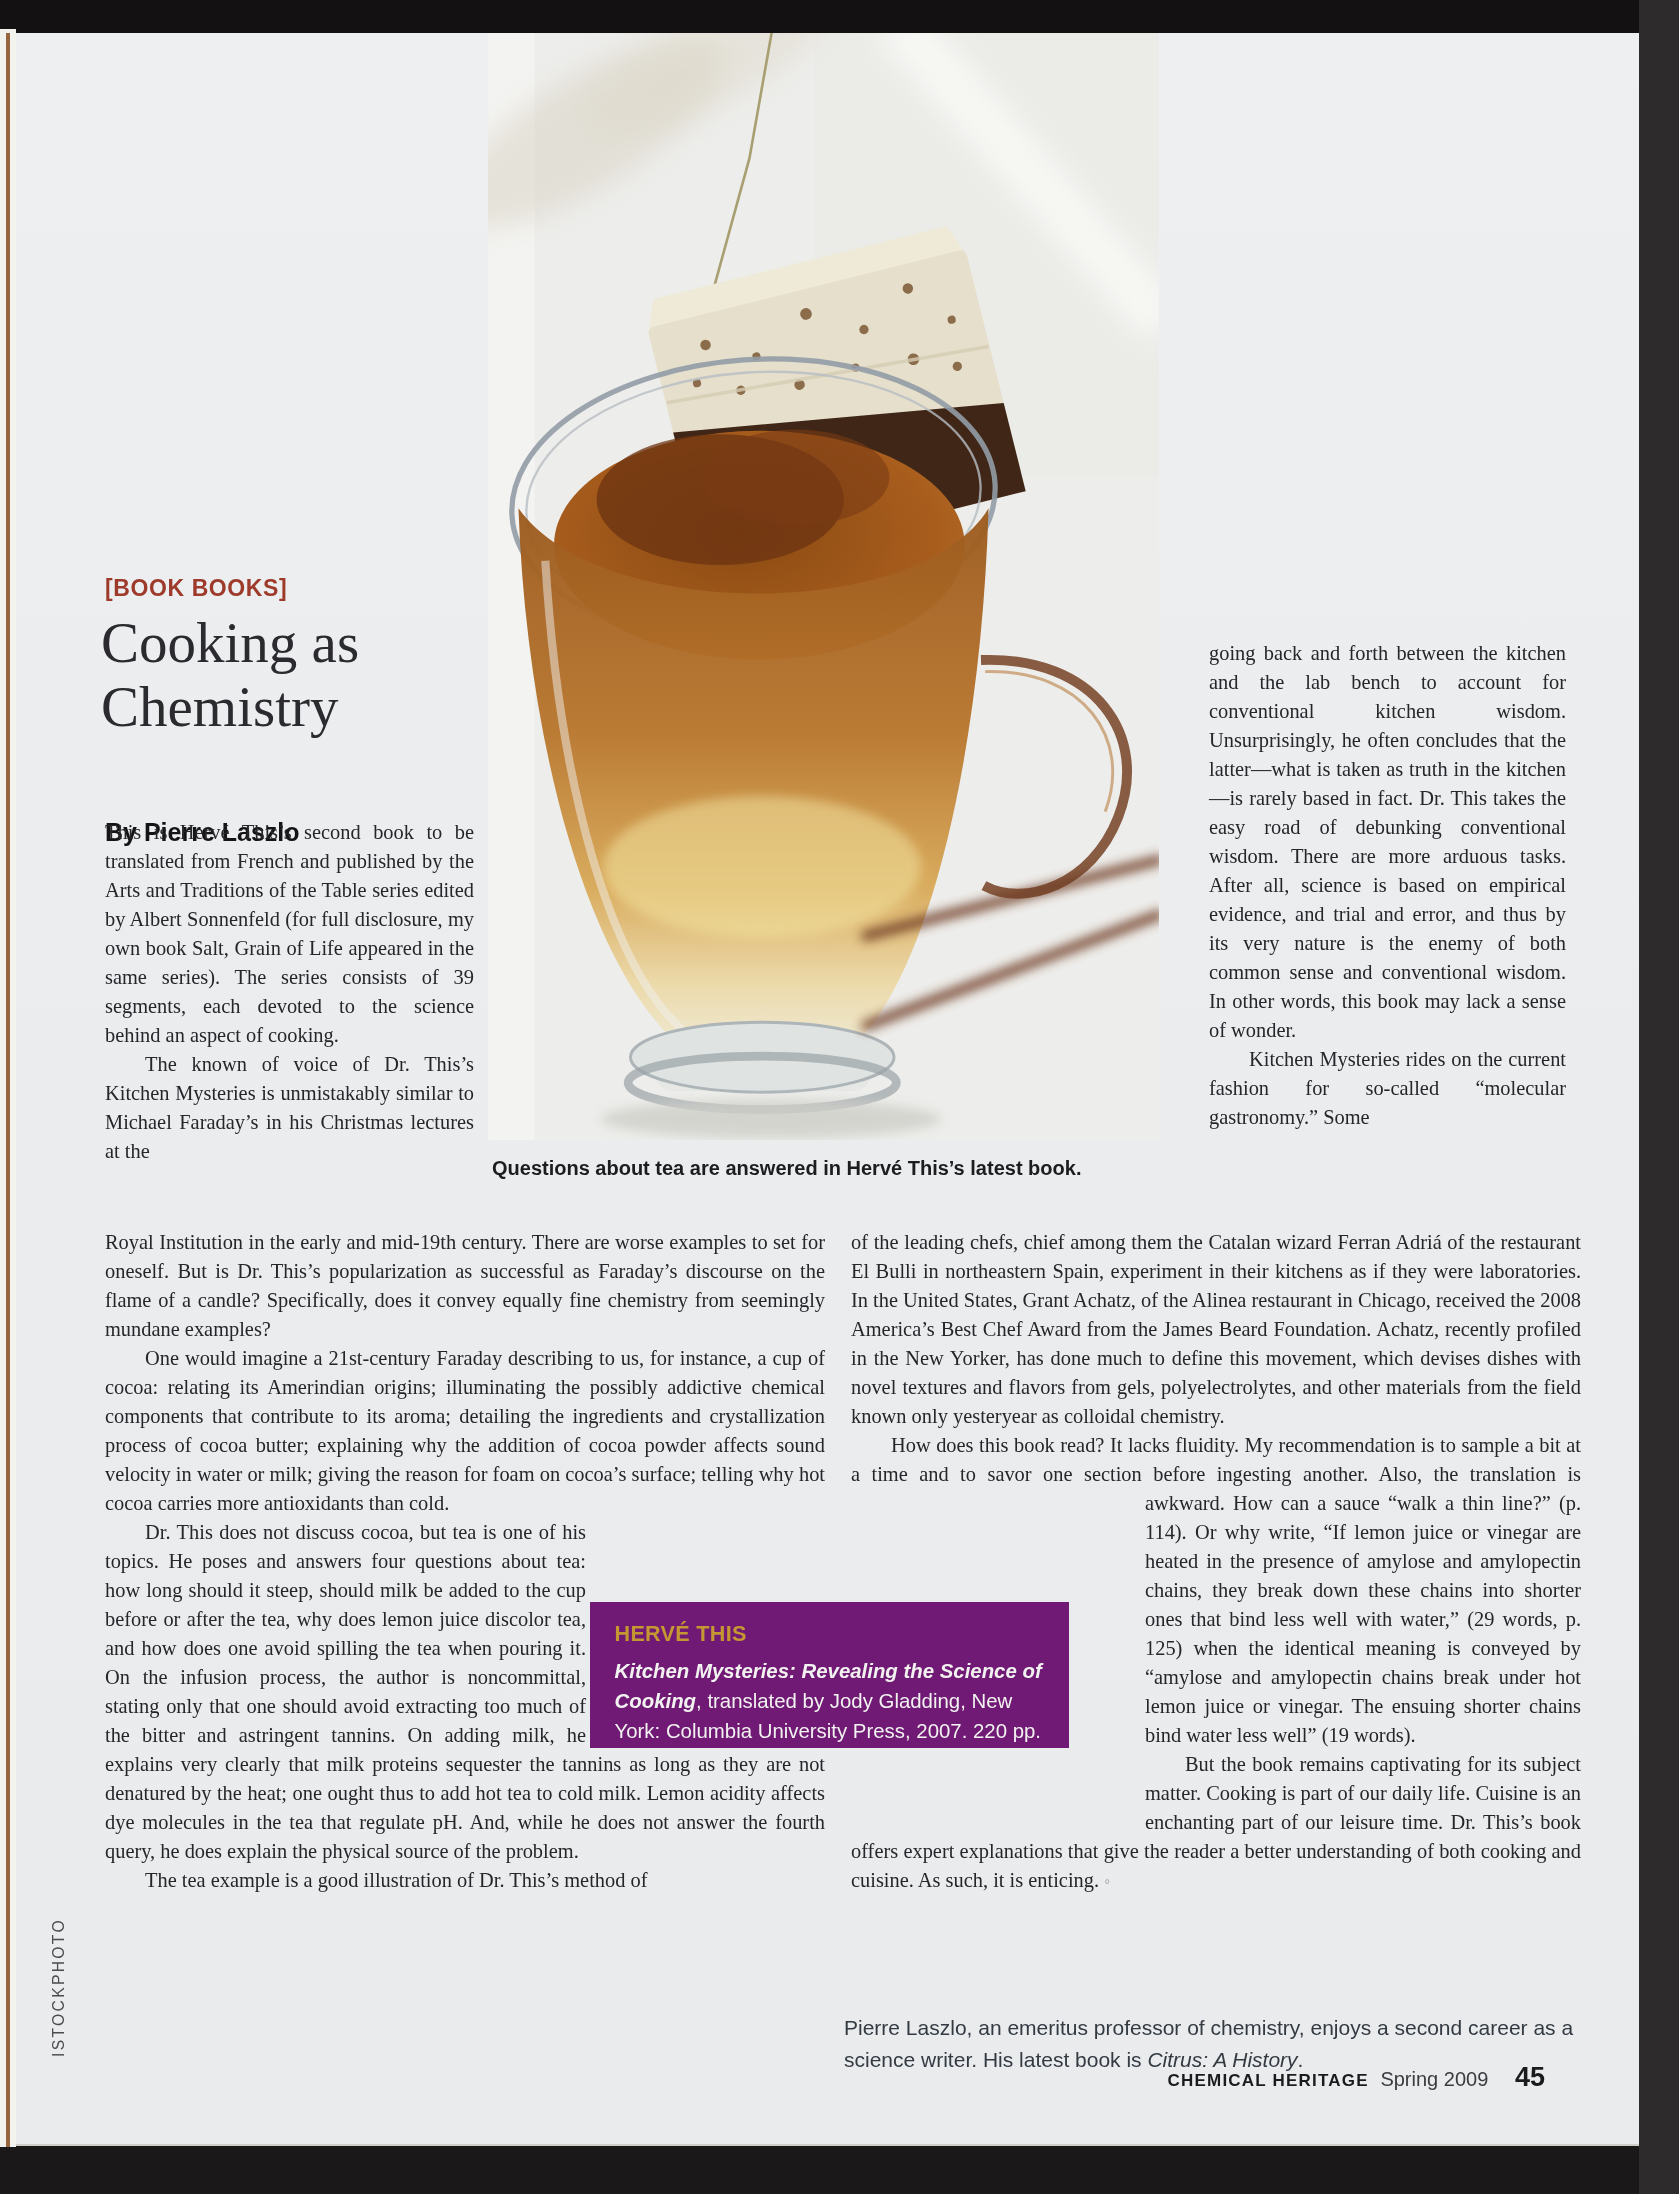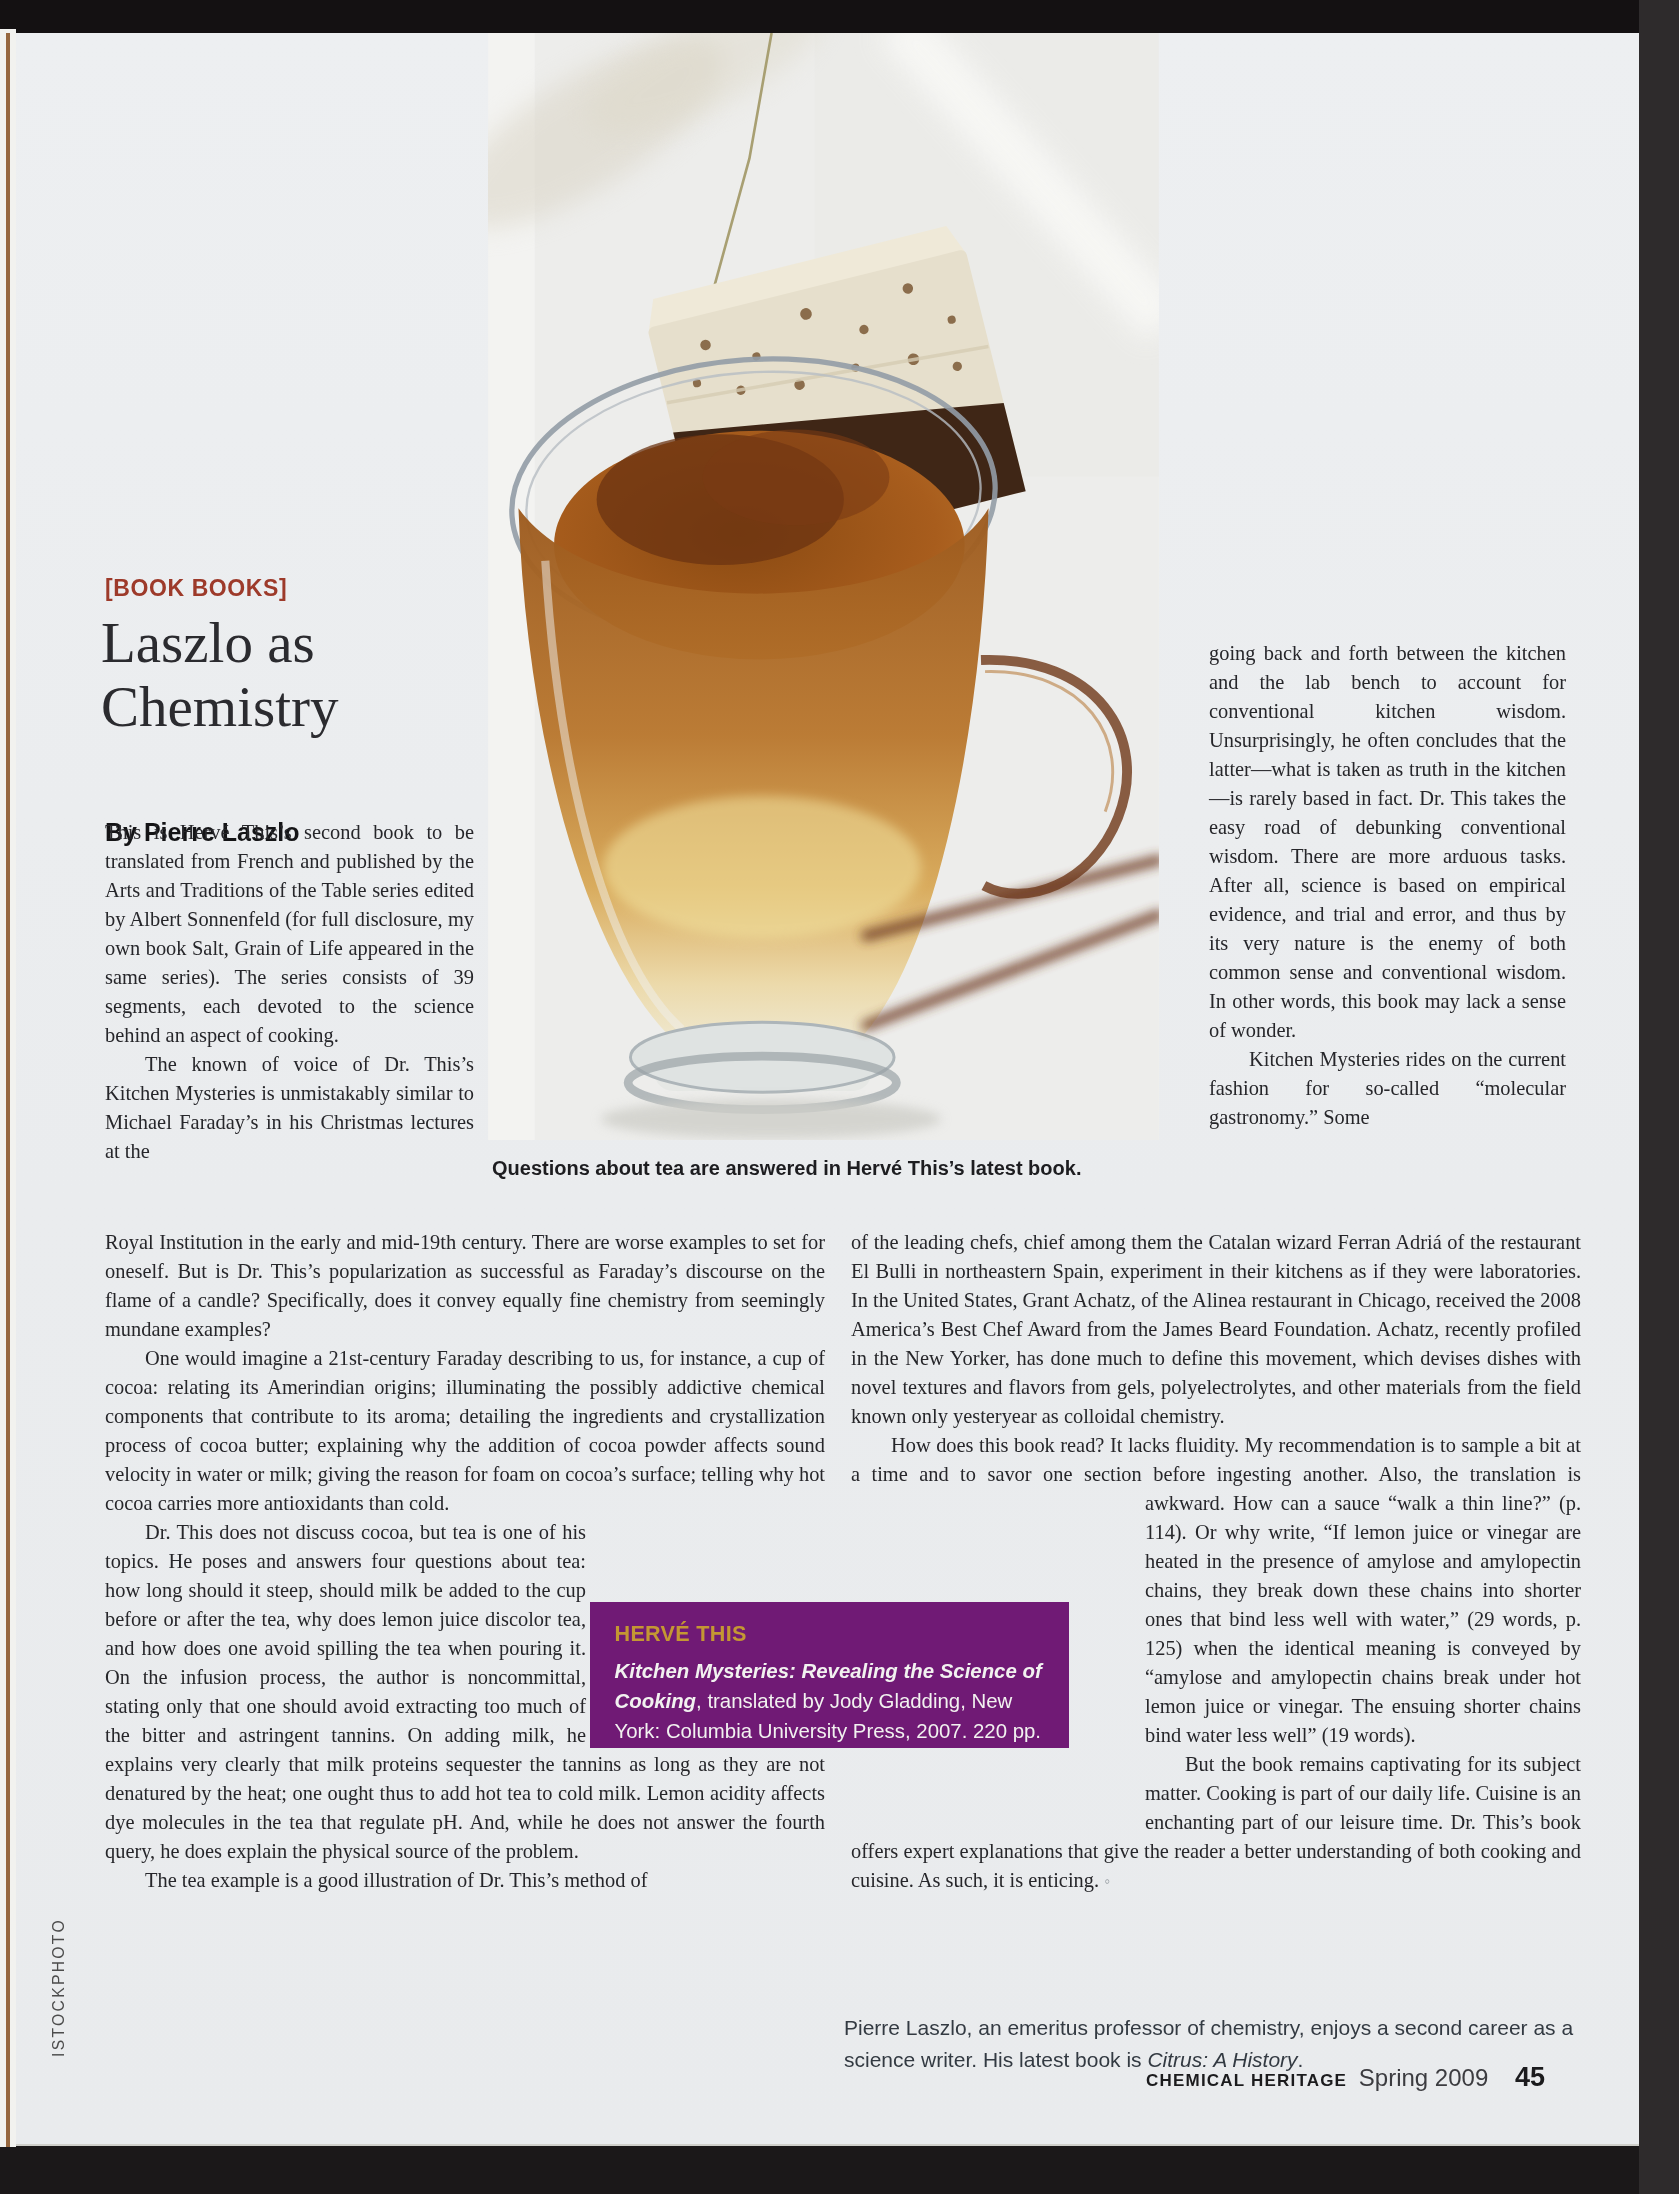--- a/index.html
+++ b/index.html
@@ -48,21 +48,21 @@
   .info-box .bookline{color:#f2f2f0;font-size:20.4px;line-height:30px;}
   .info-box .bk-title{font-weight:bold;font-style:italic;}
   
   .bio{position:absolute;left:844px;top:2012px;width:736px;z-index:4;
        font-family:"Liberation Sans",sans-serif;font-style:italic;font-size:21px;line-height:31.5px;
        color:#333a42;text-align:left;}
   .bio .it{font-style:normal;}
   .footer{position:absolute;right:135px;top:2062px;z-index:4;display:flex;align-items:baseline;gap:11.7px;
           font-family:"Liberation Sans",sans-serif;}
   .footer .mag{font-weight:bold;font-size:17px;letter-spacing:1.2px;color:#1b1b1d;}
-  .footer .issue{font-size:24px;color:#3c3c40;}
+  .footer .issue{font-size:20px;color:#3c3c40;}
   .footer .pageno{font-weight:bold;font-size:27px;color:#1b1b1d;margin-left:15px;}
   
   .credit{position:absolute;left:50px;top:1929px;height:128px;z-index:4;
           font-family:"Liberation Sans",sans-serif;font-size:15.7px;letter-spacing:2.3px;color:#4c4c4c;
           writing-mode:vertical-rl;transform:rotate(180deg);}
   .page-bottom-line{position:absolute;left:16.3px;top:2144px;width:1623px;height:2.3px;background:#cfcfca;}
 </style>
 </head>
 <body>
 
@@ -151,21 +151,21 @@
     </g>
     <g filter="url(#b1)" opacity="0.9" stroke="#6e3b22" stroke-width="17" stroke-linecap="round">
       <line x1="648" y1="1548" x2="1150" y2="1418"></line>
       <line x1="648" y1="1702" x2="1150" y2="1512"></line>
     </g>
   </svg>
 
   <div class="caption">Questions about tea are answered in Hervé This’s latest book.</div>
 
   <div class="section-label">[BOOK BOOKS]</div>
-  <h1 class="title" style="margin:0;font-weight:normal;">Laszlo as Chemistry</h1>
+  <h1 class="title" style="margin:0;font-weight:normal;">Cooking as Chemistry</h1>
   <div class="byline">By Pierre Laszlo</div>
 
   <div class="col col-ln">
     <p><span>This is Hervé This’s second book to be translated from French and published by the Arts and Traditions of the Table series edited by Albert Sonnenfeld (for full disclosure, my own book </span><span class="it">Salt, Grain of Life</span><span> appeared in the same series). The series consists of 39 segments, each devoted to the science behind an aspect of cooking.</span></p>
     <p class="indent"><span>The known of voice of Dr. This’s </span><span class="it">Kitchen Mysteries</span><span> is unmistakably similar to Michael Faraday’s in his Christmas lectures at the</span></p>
   </div>
 
   <div class="col col-lw">
     <p><span>Royal Institution in the early and mid-19th century. There are worse examples to set for oneself. But is Dr. This’s popularization as successful as Faraday’s discourse on the flame of a candle? Specifically, does it convey equally fine chemistry from seemingly mundane examples?</span></p>
     <p class="indent"><span>One would imagine a 21st-century Faraday describing to us, for instance, a cup of cocoa: relating its Amerindian origins; illuminating the possibly addictive chemical components that contribute to its aroma; detailing the ingredients and crystallization process of cocoa butter; explaining why the addition of cocoa powder affects sound velocity in water or milk; giving the reason for foam on cocoa’s surface; telling why hot cocoa carries more antioxidants than cold.</span></p>

